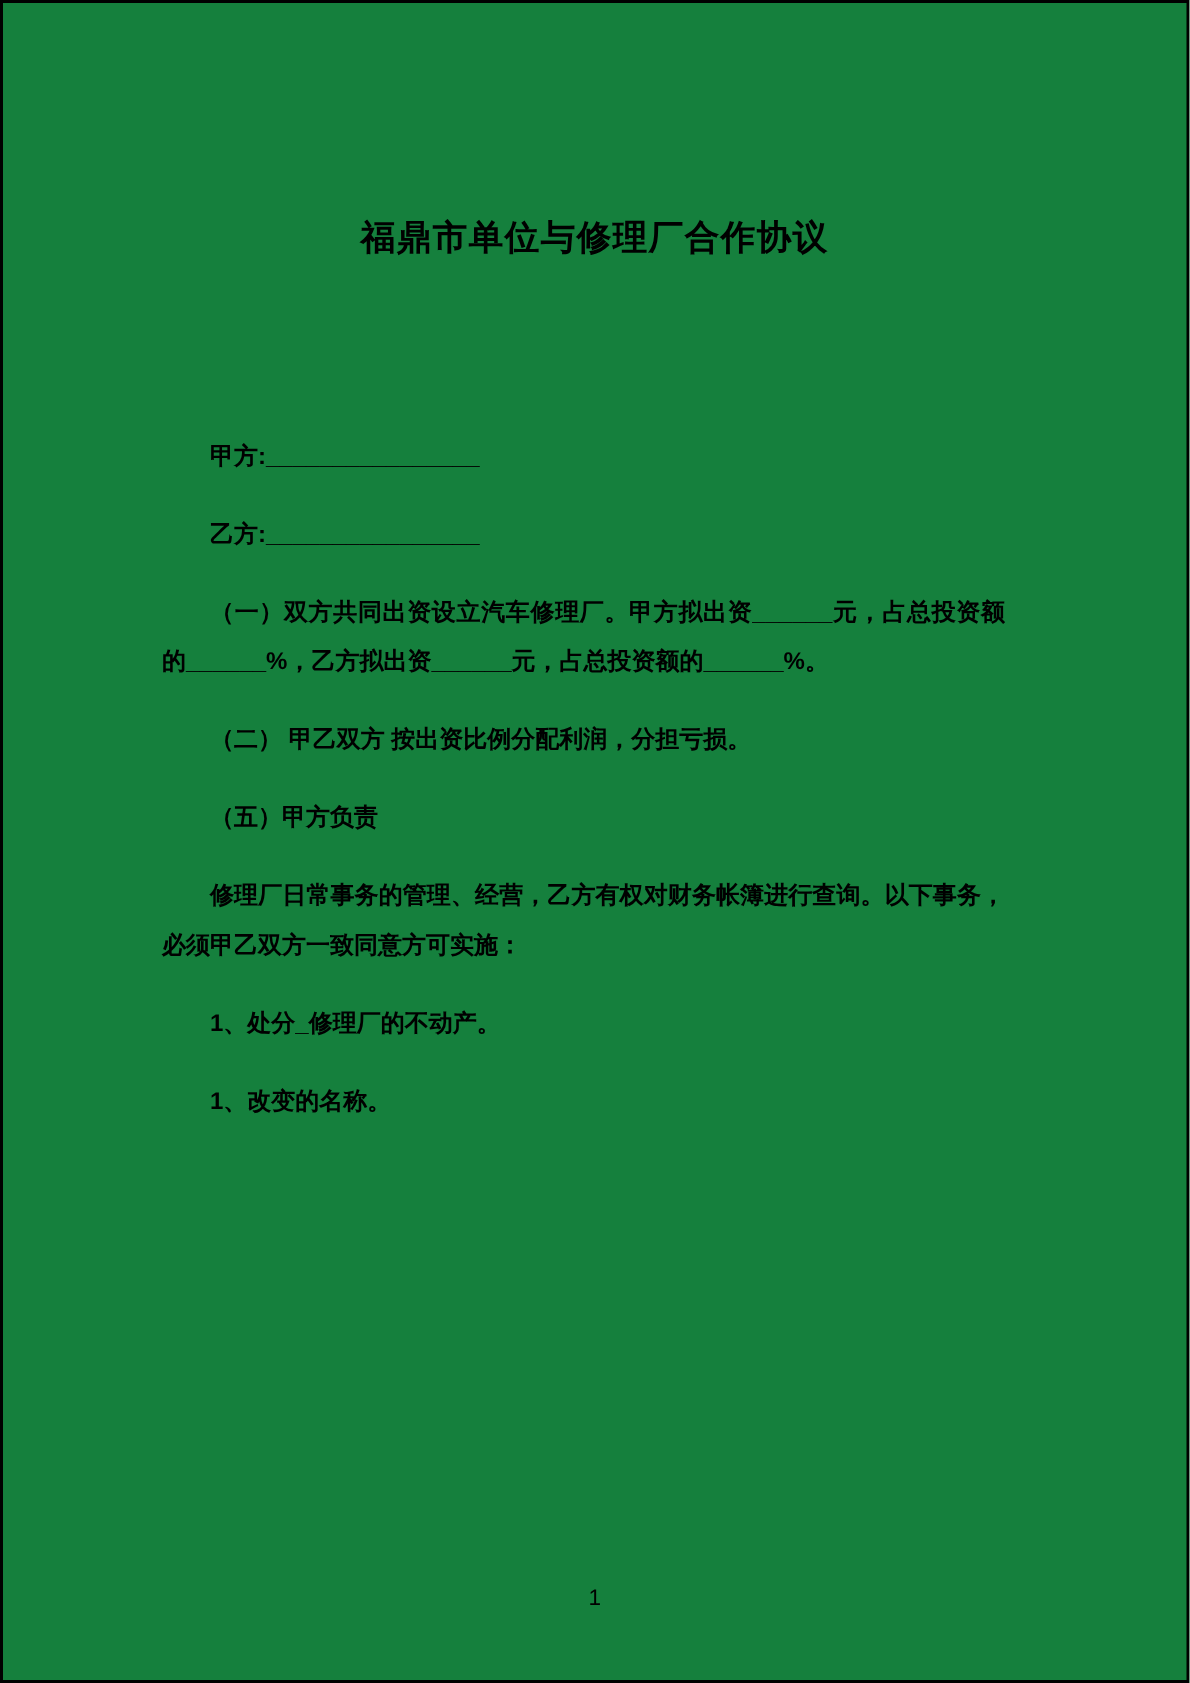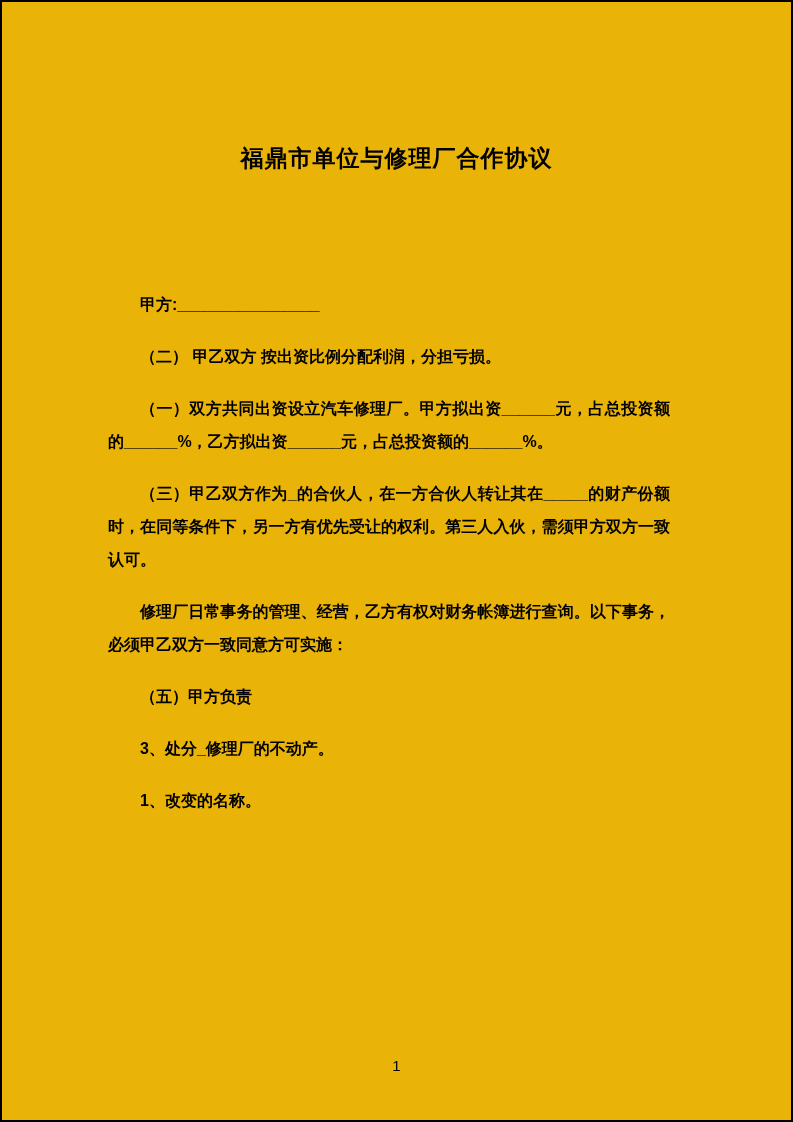--- a/index.html
+++ b/index.html
@@ -6,21 +6,21 @@
     margin: 0;
     padding: 0;
     background: #ffffff;
   }
   .page {
     position: relative;
     width: 793px;
     height: 1122px;
     box-sizing: border-box;
     border: 2px solid #000000;
-    background: #eab308;
+    background: #15803d;
     font-family: "Liberation Sans", sans-serif;
     color: #000000;
     overflow: hidden;
   }
   .doc-title {
     margin: 141px 0 0 0;
     padding: 0;
     text-align: center;
     font-size: 23px;
     font-weight: bold;
@@ -50,24 +50,24 @@
 </style>
 </head>
 <body>
 
 <div class="page">
 
   <h1 class="doc-title">福鼎市单位与修理厂合作协议</h1>
 
   <div class="doc-body">
     <p>甲方:________________</p>
+    <p>乙方:________________</p>
+    <p>（一）双方共同出资设立汽车修理厂。甲方拟出资______元，占总投资额的______%，乙方拟出资______元，占总投资额的______%。</p>
     <p>（二） 甲乙双方 按出资比例分配利润，分担亏损。</p>
-    <p>（一）双方共同出资设立汽车修理厂。甲方拟出资______元，占总投资额的______%，乙方拟出资______元，占总投资额的______%。</p>
-    <p>（三）甲乙双方作为_的合伙人，在一方合伙人转让其在_____的财产份额时，在同等条件下，另一方有优先受让的权利。第三人入伙，需须甲方双方一致认可。</p>
+    <p>（五）甲方负责</p>
     <p>修理厂日常事务的管理、经营，乙方有权对财务帐簿进行查询。以下事务，必须甲乙双方一致同意方可实施：</p>
-    <p>（五）甲方负责</p>
-    <p>3、处分_修理厂的不动产。</p>
+    <p>1、处分_修理厂的不动产。</p>
     <p>1、改变的名称。</p>
   </div>
 
   <div class="page-number">1</div>
 
 </div>
 
 </body></html>

